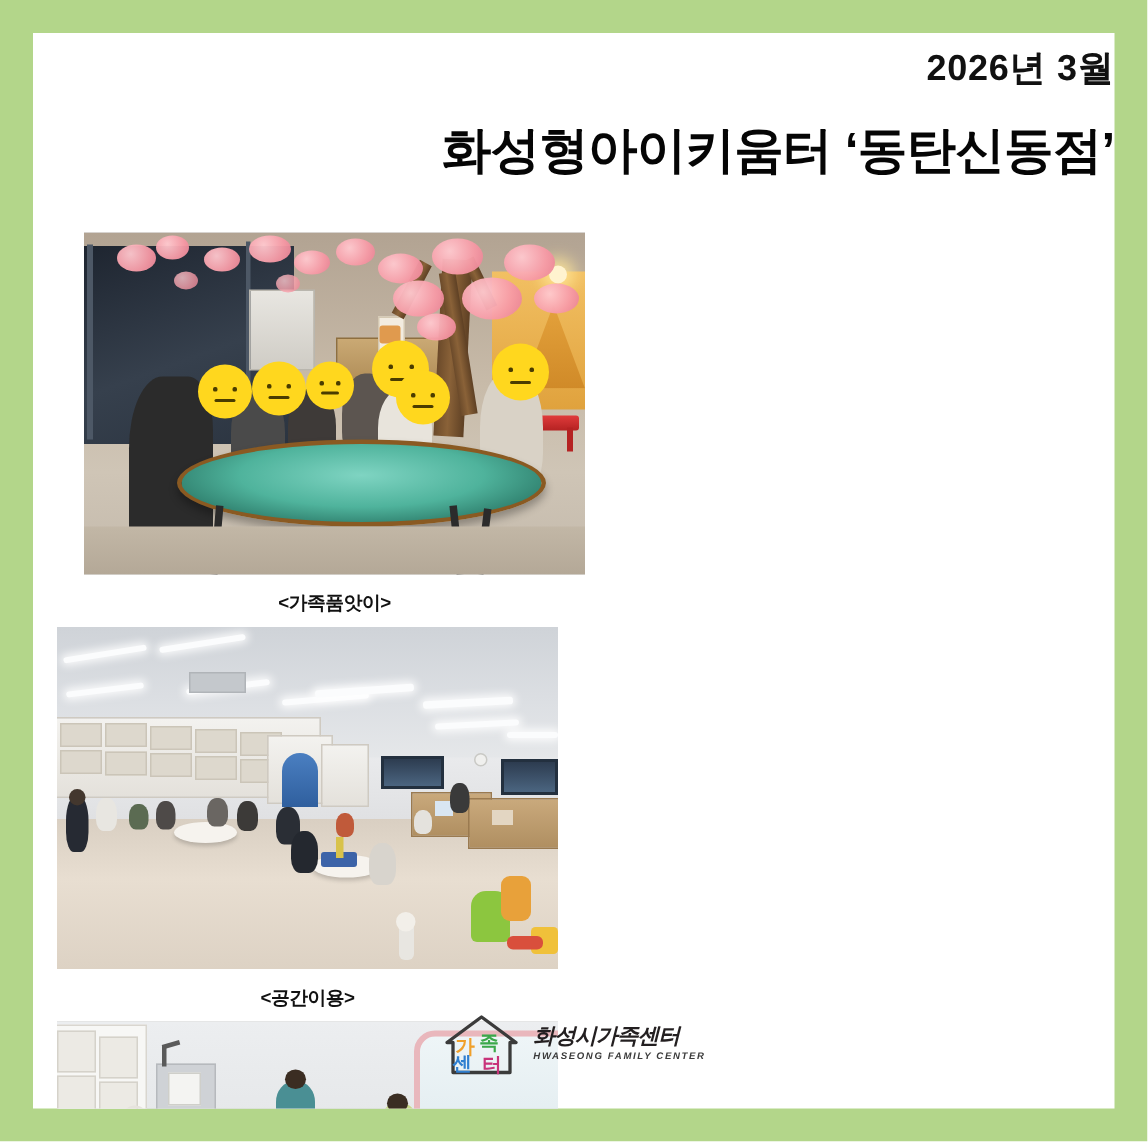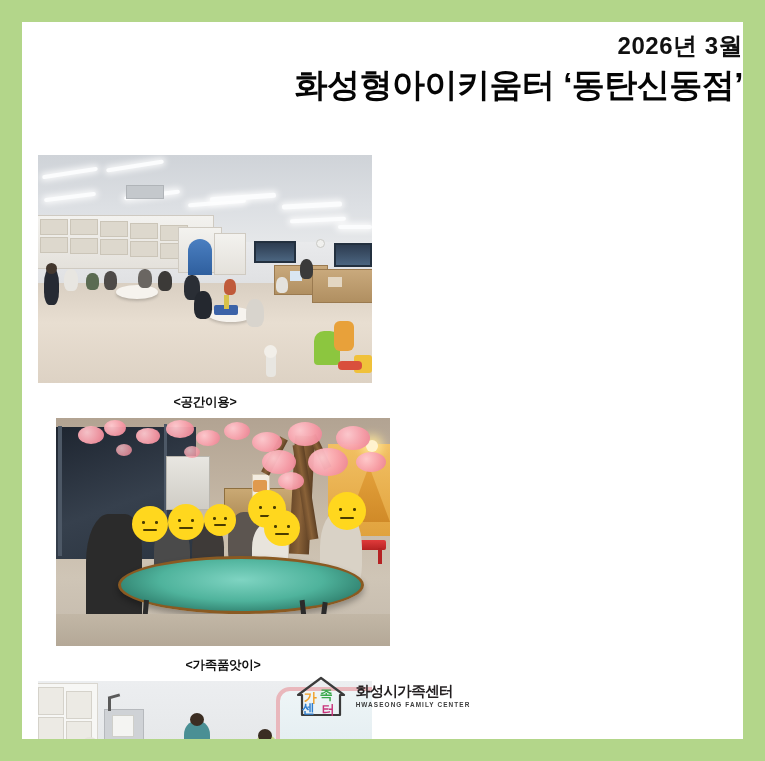--- a/index.html
+++ b/index.html
@@ -43,21 +43,21 @@
     color: #111111;
     letter-spacing: 0.5px;
     line-height: 1.2;
   }
   #main-title {
     font-size: 33px;
     font-weight: 700;
     color: #050505;
     letter-spacing: -0.5px;
     line-height: 1.25;
-    margin-top: 3px;
+    margin-top: 18px;
   }
 
   
   #grid {
     position: absolute;
     left: 16px;
     top: 133px;
     width: 690px;
     display: flex;
     flex-wrap: wrap;
@@ -201,21 +201,21 @@
     display: flex;
     align-items: center;
     justify-content: center;
     gap: 9px;
   }
   #logo-mark {
     position: relative;
     width: 52px;
     height: 42px;
   }
-  #logo-text { line-height: 1; }
+  #logo-text { line-height: 1; font-style: italic; }
   #logo-ko {
     font-size: 14.5px;
     font-weight: 700;
     color: #231f20;
     letter-spacing: -0.6px;
   }
   #logo-en {
     font-size: 6.4px;
     font-weight: 700;
     color: #3b3b3b;
@@ -234,93 +234,20 @@
 
 <div id="poster">
   <div id="inner">
 
     <div id="title-block">
       <div id="subtitle">2026년 3월</div>
       <div id="main-title">화성형아이키움터 ‘동탄신동점’</div>
     </div>
 
     <div id="grid">
-
-      <div class="cell">
-        <div class="photo">
-          <div class="scene">
-            <div class="abs p1-ceiling"></div>
-            <div class="abs p1-wall"></div>
-            <div class="abs p1-floor"></div>
-
-            <div class="abs led" style="left:4px;  top:16px; width:56px; height:4px; transform:rotate(-9deg);"></div>
-            <div class="abs led" style="left:68px; top:9px;  width:58px; height:4px; transform:rotate(-9deg);"></div>
-            <div class="abs led" style="left:6px;  top:40px; width:52px; height:4px; transform:rotate(-7deg);"></div>
-            <div class="abs led" style="left:86px; top:38px; width:56px; height:4px; transform:rotate(-7deg);"></div>
-            <div class="abs led" style="left:150px;top:46px; width:58px; height:4px; transform:rotate(-5deg);"></div>
-            <div class="abs led" style="left:172px;top:40px; width:66px; height:5px; transform:rotate(-4deg);"></div>
-            <div class="abs led" style="left:244px;top:48px; width:60px; height:5px; transform:rotate(-3deg);"></div>
-            <div class="abs led" style="left:252px;top:63px; width:56px; height:4px; transform:rotate(-3deg);"></div>
-            <div class="abs led" style="left:300px;top:70px; width:34px; height:4px;"></div>
-            <div class="abs" style="left:88px; top:30px; width:36px; height:12px; background:#c4c8cc; border:1px solid #b0b4b8;"></div>
-
-            <div class="abs p1-shelf" style="left:-2px; top:60px; width:176px; height:52px;"></div>
-            <div class="abs p1-shelf-cell" style="left:2px;  top:64px; width:26px; height:14px;"></div>
-            <div class="abs p1-shelf-cell" style="left:32px; top:64px; width:26px; height:14px;"></div>
-            <div class="abs p1-shelf-cell" style="left:62px; top:66px; width:26px; height:14px;"></div>
-            <div class="abs p1-shelf-cell" style="left:92px; top:68px; width:26px; height:14px;"></div>
-            <div class="abs p1-shelf-cell" style="left:122px;top:70px; width:26px; height:14px;"></div>
-            <div class="abs p1-shelf-cell" style="left:2px;  top:82px; width:26px; height:14px;"></div>
-            <div class="abs p1-shelf-cell" style="left:32px; top:83px; width:26px; height:14px;"></div>
-            <div class="abs p1-shelf-cell" style="left:62px; top:84px; width:26px; height:14px;"></div>
-            <div class="abs p1-shelf-cell" style="left:92px; top:86px; width:26px; height:14px;"></div>
-            <div class="abs p1-shelf-cell" style="left:122px;top:88px; width:26px; height:14px;"></div>
-            <div class="abs p1-shelf" style="left:140px; top:72px; width:42px; height:44px;"></div>
-            <div class="abs p1-shelf" style="left:176px; top:78px; width:30px; height:40px;"></div>
-
-            <div class="abs p1-bluetent" style="left:150px; top:84px; width:24px; height:36px;"></div>
-
-            <div class="abs p1-window" style="left:216px; top:86px; width:38px; height:18px;"></div>
-            <div class="abs p1-window" style="left:296px; top:88px; width:34px; height:20px;"></div>
-            <div class="abs" style="left:278px; top:84px; width:7px; height:7px; border-radius:50%; background:#f0f0ee; border:1px solid #c9c9c5;"></div>
-
-            <div class="abs p1-woodshelf" style="left:236px; top:110px; width:52px; height:28px;"></div>
-            <div class="abs p1-woodshelf" style="left:274px; top:114px; width:60px; height:32px;"></div>
-            <div class="abs" style="left:252px; top:116px; width:12px; height:10px; background:#d9e6f2;"></div>
-            <div class="abs" style="left:290px; top:122px; width:14px; height:10px; background:#e3d6c2;"></div>
-
-            <div class="abs p1-table" style="left:78px; top:130px; width:42px; height:14px;"></div>
-            <div class="abs p1-table" style="left:170px;top:152px; width:46px; height:15px;"></div>
-            <div class="abs" style="left:176px; top:150px; width:24px; height:10px; background:#3c63a8; border-radius:2px;"></div>
-            <div class="abs" style="left:186px; top:140px; width:5px; height:14px; background:#d8c24a;"></div>
-
-            <div class="abs person" style="left:6px;  top:112px; width:15px; height:38px; background:#262a33;"></div>
-            <div class="abs" style="left:8px; top:108px; width:11px; height:11px; border-radius:50%; background:#43372e;"></div>
-            <div class="abs person" style="left:26px; top:114px; width:14px; height:22px; background:#e8e6e1;"></div>
-            <div class="abs person" style="left:48px; top:118px; width:13px; height:17px; background:#5b6b52;"></div>
-            <div class="abs person" style="left:66px; top:116px; width:13px; height:19px; background:#4e4a48;"></div>
-            <div class="abs person" style="left:100px;top:114px; width:14px; height:19px; background:#6a6662;"></div>
-            <div class="abs person" style="left:120px;top:116px; width:14px; height:20px; background:#3c3a38;"></div>
-            <div class="abs person" style="left:146px;top:120px; width:16px; height:25px; background:#2a2e35;"></div>
-            <div class="abs person" style="left:156px;top:136px; width:18px; height:28px; background:#24282f;"></div>
-            <div class="abs person" style="left:208px;top:144px; width:18px; height:28px; background:#d8d4cd;"></div>
-            <div class="abs person" style="left:186px;top:124px; width:12px; height:16px; background:#c05a3a;"></div>
-            <div class="abs person" style="left:238px;top:122px; width:12px; height:16px; background:#e4e2dd;"></div>
-            <div class="abs person" style="left:262px;top:104px; width:13px; height:20px; background:#3a3a3a;"></div>
-
-            <div class="abs" style="left:276px; top:176px; width:26px; height:34px; background:#8cc63f; border-radius:10px 10px 4px 4px;"></div>
-            <div class="abs" style="left:296px; top:166px; width:20px; height:30px; background:#e8a13a; border-radius:6px;"></div>
-            <div class="abs" style="left:228px; top:196px; width:10px; height:26px; background:#e8e6e1; border-radius:4px;"></div>
-            <div class="abs" style="left:226px; top:190px; width:13px; height:13px; border-radius:50%; background:#f2efe9;"></div>
-            <div class="abs" style="left:316px; top:200px; width:18px; height:18px; background:#f0c13a; border-radius:3px;"></div>
-            <div class="abs" style="left:300px; top:206px; width:24px; height:9px; background:#d94f3c; border-radius:4px;"></div>
-          </div>
-        </div>
-        <div class="caption">&lt;공간이용&gt;</div>
-      </div>
 
       <div class="cell right">
         <div class="photo">
           <div class="scene">
             <div class="abs p2-bg"></div>
             <div class="abs p2-glass"></div>
             <div class="abs" style="left:2px; top:8px; width:4px; height:130px; background:#4d5866;"></div>
             <div class="abs" style="left:108px; top:6px; width:3px; height:130px; background:#4d5866;"></div>
 
             <div class="abs" style="left:110px; top:38px; width:42px; height:52px; background:linear-gradient(180deg,#e8e6e1 0%, #cfccc5 100%); border:1px solid #b9b6ae;"></div>
@@ -402,20 +329,93 @@
 
             <div class="abs" style="left:0; top:196px; width:100%; height:32px; background:linear-gradient(180deg,#c2b7a6 0%, #b4a897 100%);"></div>
           </div>
         </div>
         <div class="caption">&lt;가족품앗이&gt;</div>
       </div>
 
       <div class="cell">
         <div class="photo">
           <div class="scene">
+            <div class="abs p1-ceiling"></div>
+            <div class="abs p1-wall"></div>
+            <div class="abs p1-floor"></div>
+
+            <div class="abs led" style="left:4px;  top:16px; width:56px; height:4px; transform:rotate(-9deg);"></div>
+            <div class="abs led" style="left:68px; top:9px;  width:58px; height:4px; transform:rotate(-9deg);"></div>
+            <div class="abs led" style="left:6px;  top:40px; width:52px; height:4px; transform:rotate(-7deg);"></div>
+            <div class="abs led" style="left:86px; top:38px; width:56px; height:4px; transform:rotate(-7deg);"></div>
+            <div class="abs led" style="left:150px;top:46px; width:58px; height:4px; transform:rotate(-5deg);"></div>
+            <div class="abs led" style="left:172px;top:40px; width:66px; height:5px; transform:rotate(-4deg);"></div>
+            <div class="abs led" style="left:244px;top:48px; width:60px; height:5px; transform:rotate(-3deg);"></div>
+            <div class="abs led" style="left:252px;top:63px; width:56px; height:4px; transform:rotate(-3deg);"></div>
+            <div class="abs led" style="left:300px;top:70px; width:34px; height:4px;"></div>
+            <div class="abs" style="left:88px; top:30px; width:36px; height:12px; background:#c4c8cc; border:1px solid #b0b4b8;"></div>
+
+            <div class="abs p1-shelf" style="left:-2px; top:60px; width:176px; height:52px;"></div>
+            <div class="abs p1-shelf-cell" style="left:2px;  top:64px; width:26px; height:14px;"></div>
+            <div class="abs p1-shelf-cell" style="left:32px; top:64px; width:26px; height:14px;"></div>
+            <div class="abs p1-shelf-cell" style="left:62px; top:66px; width:26px; height:14px;"></div>
+            <div class="abs p1-shelf-cell" style="left:92px; top:68px; width:26px; height:14px;"></div>
+            <div class="abs p1-shelf-cell" style="left:122px;top:70px; width:26px; height:14px;"></div>
+            <div class="abs p1-shelf-cell" style="left:2px;  top:82px; width:26px; height:14px;"></div>
+            <div class="abs p1-shelf-cell" style="left:32px; top:83px; width:26px; height:14px;"></div>
+            <div class="abs p1-shelf-cell" style="left:62px; top:84px; width:26px; height:14px;"></div>
+            <div class="abs p1-shelf-cell" style="left:92px; top:86px; width:26px; height:14px;"></div>
+            <div class="abs p1-shelf-cell" style="left:122px;top:88px; width:26px; height:14px;"></div>
+            <div class="abs p1-shelf" style="left:140px; top:72px; width:42px; height:44px;"></div>
+            <div class="abs p1-shelf" style="left:176px; top:78px; width:30px; height:40px;"></div>
+
+            <div class="abs p1-bluetent" style="left:150px; top:84px; width:24px; height:36px;"></div>
+
+            <div class="abs p1-window" style="left:216px; top:86px; width:38px; height:18px;"></div>
+            <div class="abs p1-window" style="left:296px; top:88px; width:34px; height:20px;"></div>
+            <div class="abs" style="left:278px; top:84px; width:7px; height:7px; border-radius:50%; background:#f0f0ee; border:1px solid #c9c9c5;"></div>
+
+            <div class="abs p1-woodshelf" style="left:236px; top:110px; width:52px; height:28px;"></div>
+            <div class="abs p1-woodshelf" style="left:274px; top:114px; width:60px; height:32px;"></div>
+            <div class="abs" style="left:252px; top:116px; width:12px; height:10px; background:#d9e6f2;"></div>
+            <div class="abs" style="left:290px; top:122px; width:14px; height:10px; background:#e3d6c2;"></div>
+
+            <div class="abs p1-table" style="left:78px; top:130px; width:42px; height:14px;"></div>
+            <div class="abs p1-table" style="left:170px;top:152px; width:46px; height:15px;"></div>
+            <div class="abs" style="left:176px; top:150px; width:24px; height:10px; background:#3c63a8; border-radius:2px;"></div>
+            <div class="abs" style="left:186px; top:140px; width:5px; height:14px; background:#d8c24a;"></div>
+
+            <div class="abs person" style="left:6px;  top:112px; width:15px; height:38px; background:#262a33;"></div>
+            <div class="abs" style="left:8px; top:108px; width:11px; height:11px; border-radius:50%; background:#43372e;"></div>
+            <div class="abs person" style="left:26px; top:114px; width:14px; height:22px; background:#e8e6e1;"></div>
+            <div class="abs person" style="left:48px; top:118px; width:13px; height:17px; background:#5b6b52;"></div>
+            <div class="abs person" style="left:66px; top:116px; width:13px; height:19px; background:#4e4a48;"></div>
+            <div class="abs person" style="left:100px;top:114px; width:14px; height:19px; background:#6a6662;"></div>
+            <div class="abs person" style="left:120px;top:116px; width:14px; height:20px; background:#3c3a38;"></div>
+            <div class="abs person" style="left:146px;top:120px; width:16px; height:25px; background:#2a2e35;"></div>
+            <div class="abs person" style="left:156px;top:136px; width:18px; height:28px; background:#24282f;"></div>
+            <div class="abs person" style="left:208px;top:144px; width:18px; height:28px; background:#d8d4cd;"></div>
+            <div class="abs person" style="left:186px;top:124px; width:12px; height:16px; background:#c05a3a;"></div>
+            <div class="abs person" style="left:238px;top:122px; width:12px; height:16px; background:#e4e2dd;"></div>
+            <div class="abs person" style="left:262px;top:104px; width:13px; height:20px; background:#3a3a3a;"></div>
+
+            <div class="abs" style="left:276px; top:176px; width:26px; height:34px; background:#8cc63f; border-radius:10px 10px 4px 4px;"></div>
+            <div class="abs" style="left:296px; top:166px; width:20px; height:30px; background:#e8a13a; border-radius:6px;"></div>
+            <div class="abs" style="left:228px; top:196px; width:10px; height:26px; background:#e8e6e1; border-radius:4px;"></div>
+            <div class="abs" style="left:226px; top:190px; width:13px; height:13px; border-radius:50%; background:#f2efe9;"></div>
+            <div class="abs" style="left:316px; top:200px; width:18px; height:18px; background:#f0c13a; border-radius:3px;"></div>
+            <div class="abs" style="left:300px; top:206px; width:24px; height:9px; background:#d94f3c; border-radius:4px;"></div>
+          </div>
+        </div>
+        <div class="caption">&lt;공간이용&gt;</div>
+      </div>
+
+      <div class="cell">
+        <div class="photo">
+          <div class="scene">
             <div class="abs cl-wall"></div>
 
             <div class="abs cubby" style="left:-4px; top:2px; width:62px; height:150px;"></div>
             <div class="abs cubby-cell" style="left:0px;  top:6px;  width:24px; height:26px;"></div>
             <div class="abs cubby-cell" style="left:28px; top:10px; width:24px; height:26px;"></div>
             <div class="abs cubby-cell" style="left:0px;  top:36px; width:24px; height:26px;"></div>
             <div class="abs cubby-cell" style="left:28px; top:40px; width:24px; height:26px;"></div>
 
             <div class="abs whiteboard-panel" style="left:238px; top:6px; width:104px; height:84px;"></div>
 

